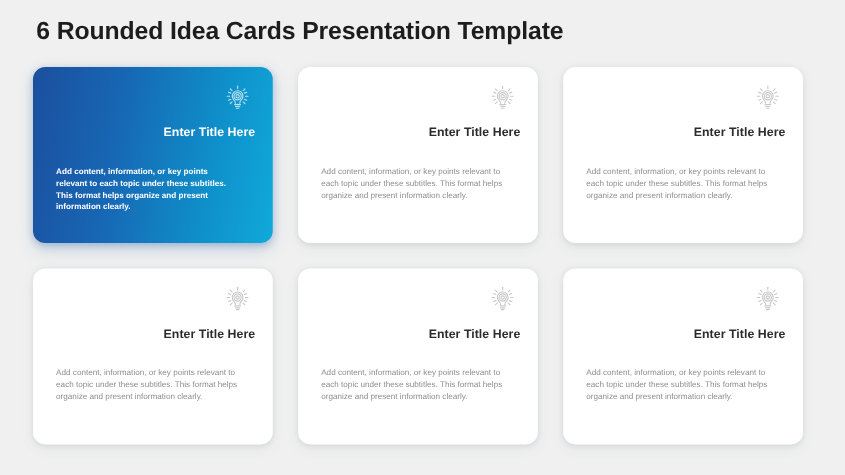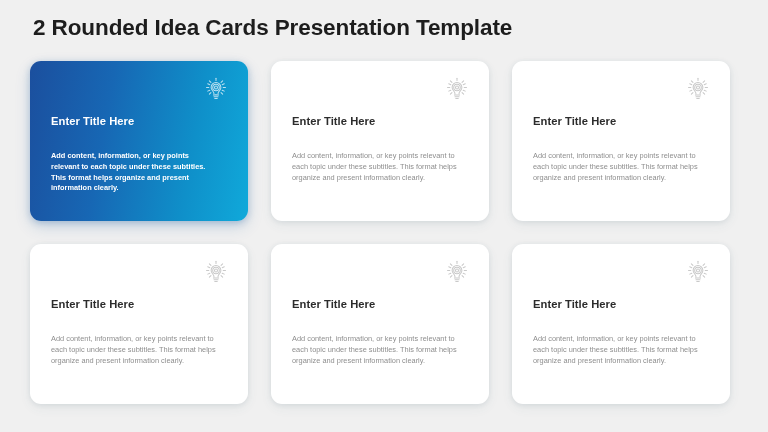--- a/index.html
+++ b/index.html
@@ -89,20 +89,21 @@
     right: 16px;
     top: 54px;
   }
 
   .card-heading {
     font-size: 11.2px;
     font-weight: 700;
     letter-spacing: 0.05px;
     color: #2c2c2c;
     margin-bottom: 10px;
+    text-align: right;
   }
   .card--accent .card-heading {
     color: #ffffff;
   }
 
   .card-text {
     font-size: 7.4px;
     line-height: 10.8px;
     font-weight: 400;
     color: #8e8e8e;
@@ -112,21 +113,21 @@
   .card--accent .card-text {
     color: #ffffff;
     font-weight: 600;
   }
 </style>
 </head>
 <body>
 
 <div class="slide">
 
-  <div class="slide-title">2 Rounded Idea Cards Presentation Template</div>
+  <div class="slide-title">6 Rounded Idea Cards Presentation Template</div>
 
   <div class="card-grid">
 
     <div class="card card--accent">
       <span class="card-icon">
         <svg viewBox="0 0 32 32" fill="none" stroke="currentColor" stroke-width="1.1" stroke-linecap="round" stroke-linejoin="round">
           <path d="M16 20.8c0-1.6-.6-2.4-1.6-3.4a5.2 5.2 0 1 1 7.5-.1c-1.1 1.1-1.7 1.9-1.7 3.5" transform="translate(-2.1 -0.6)"></path>
           <path d="M13.2 21.4h5.6"></path>
           <path d="M13.9 23.3h4.2"></path>
           <path d="M14.7 25h2.6"></path>

